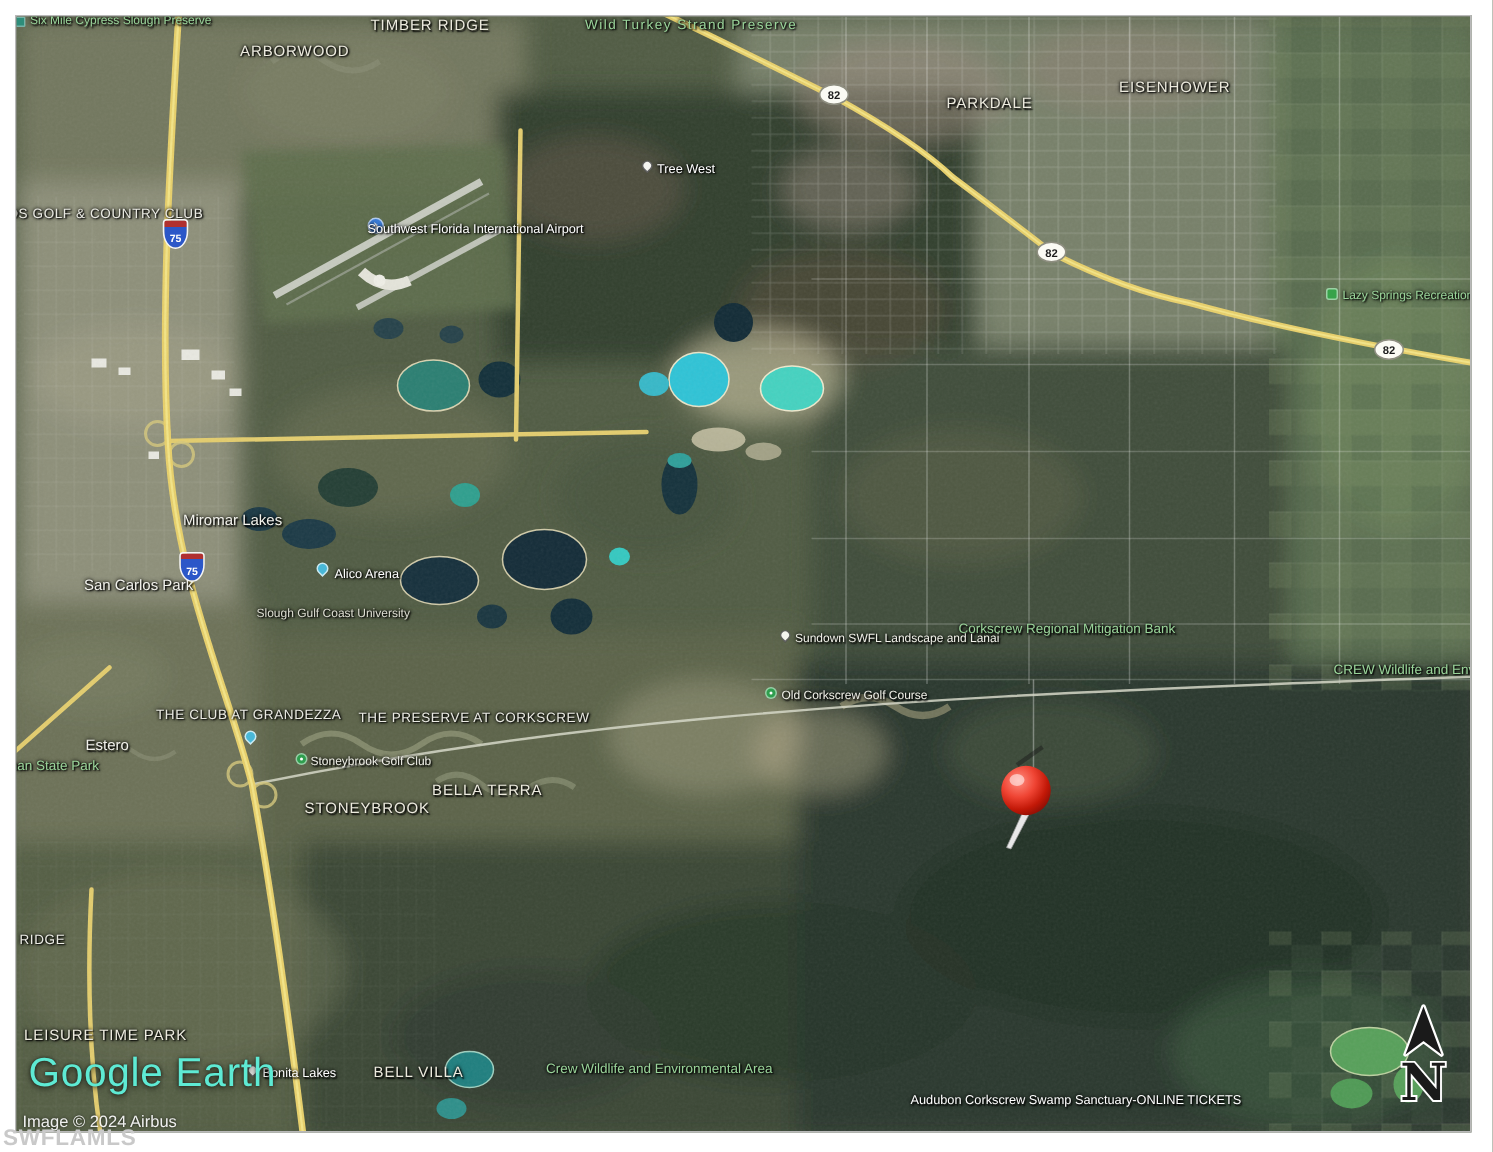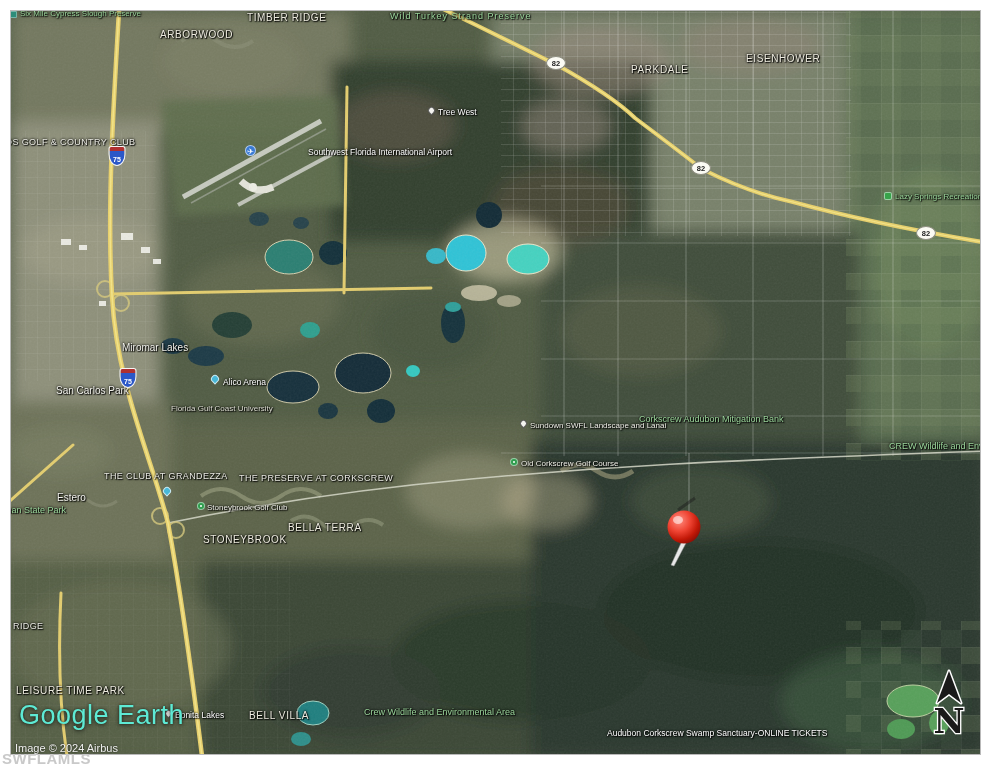--- a/index.html
+++ b/index.html
@@ -227,30 +227,30 @@
         <span class="ic ic-preserve-square" style="left: -1px; top: 0px;"></span>
         <div class="lbl s-green-sm" style="left: 9px; top: -1px;">Six Mile Cypress Slough Preserve</div>
         <div class="lbl s-comm-lg" style="left: 236px; top: 1px;">TIMBER RIDGE</div>
         <div class="lbl s-comm-lg" style="left: 149px; top: 18px;">ARBORWOOD</div>
         <div class="lbl s-green-wide" style="left: 379px; top: 1px;">Wild Turkey Strand Preserve</div>
         <div class="lbl s-comm-lg" style="left: 620px; top: 53px;">PARKDALE</div>
         <div class="lbl s-comm-lg" style="left: 735px; top: 42px;">EISENHOWER</div>
         <span class="ic ic-white-pin" style="left: 417px; top: 96px;"></span>
         <div class="lbl s-poi" style="left: 427px; top: 97px;">Tree West</div>
         <span class="ic ic-airport" style="left: 234px; top: 134px;"></span>
-        <div class="lbl s-poi" style="left: 249px; top: 137px; padding-left: 48px;">Southwest Florida International Airport</div>
+        <div class="lbl s-poi" style="left: 234px; top: 137px;">Southwest Florida International Airport</div>
         <div class="lbl s-comm" style="left: -6px; top: 127px;">OS GOLF &amp; COUNTRY CLUB</div>
         <span class="ic ic-rec-park" style="left: 873px; top: 181px;"></span>
         <div class="lbl s-green-sm" style="left: 884px; top: 182px;">Lazy Springs Recreation Park</div>
         <div class="lbl s-place" style="left: 111px; top: 331px;">Miromar Lakes</div>
         <div class="lbl s-place" style="left: 45px; top: 374px;">San Carlos Park</div>
         <span class="ic ic-blue-pin" style="left: 200px; top: 364px;"></span>
         <div class="lbl s-poi" style="left: 212px; top: 367px;">Alico Arena</div>
-        <div class="lbl s-poi-dim" style="left: 160px; top: 394px;">Florida Gulf Coast University</div>
-        <div class="lbl s-green" style="left: 628px; top: 404px;">Corkscrew Audubon Mitigation Bank</div>
+        <div class="lbl s-poi-dim" style="left: 160px; top: 394px;">Slough Gulf Coast University</div>
+        <div class="lbl s-green" style="left: 628px; top: 404px;">Corkscrew Regional Mitigation Bank</div>
         <span class="ic ic-white-pin" style="left: 509px; top: 409px;"></span>
         <div class="lbl s-poi-sm" style="left: 519px; top: 411px;">Sundown SWFL Landscape and Lanai</div>
         <div class="lbl s-green" style="left: 878px; top: 431px;">CREW Wildlife and Environmental Area</div>
         <span class="ic ic-golf" style="left: 499px; top: 447px;"></span>
         <div class="lbl s-poi-sm" style="left: 510px; top: 449px;">Old Corkscrew Golf Course</div>
         <div class="lbl s-comm" style="left: 93px; top: 461px;">THE CLUB AT GRANDEZZA</div>
         <div class="lbl s-comm" style="left: 228px; top: 463px;">THE PRESERVE AT CORKSCREW</div>
         <div class="lbl s-place" style="left: 46px; top: 481px;">Estero</div>
         <div class="lbl s-green" style="left: -28px; top: 495px;">Koreshan State Park</div>
         <span class="ic ic-blue-pin" style="left: 152px; top: 476px;"></span>

